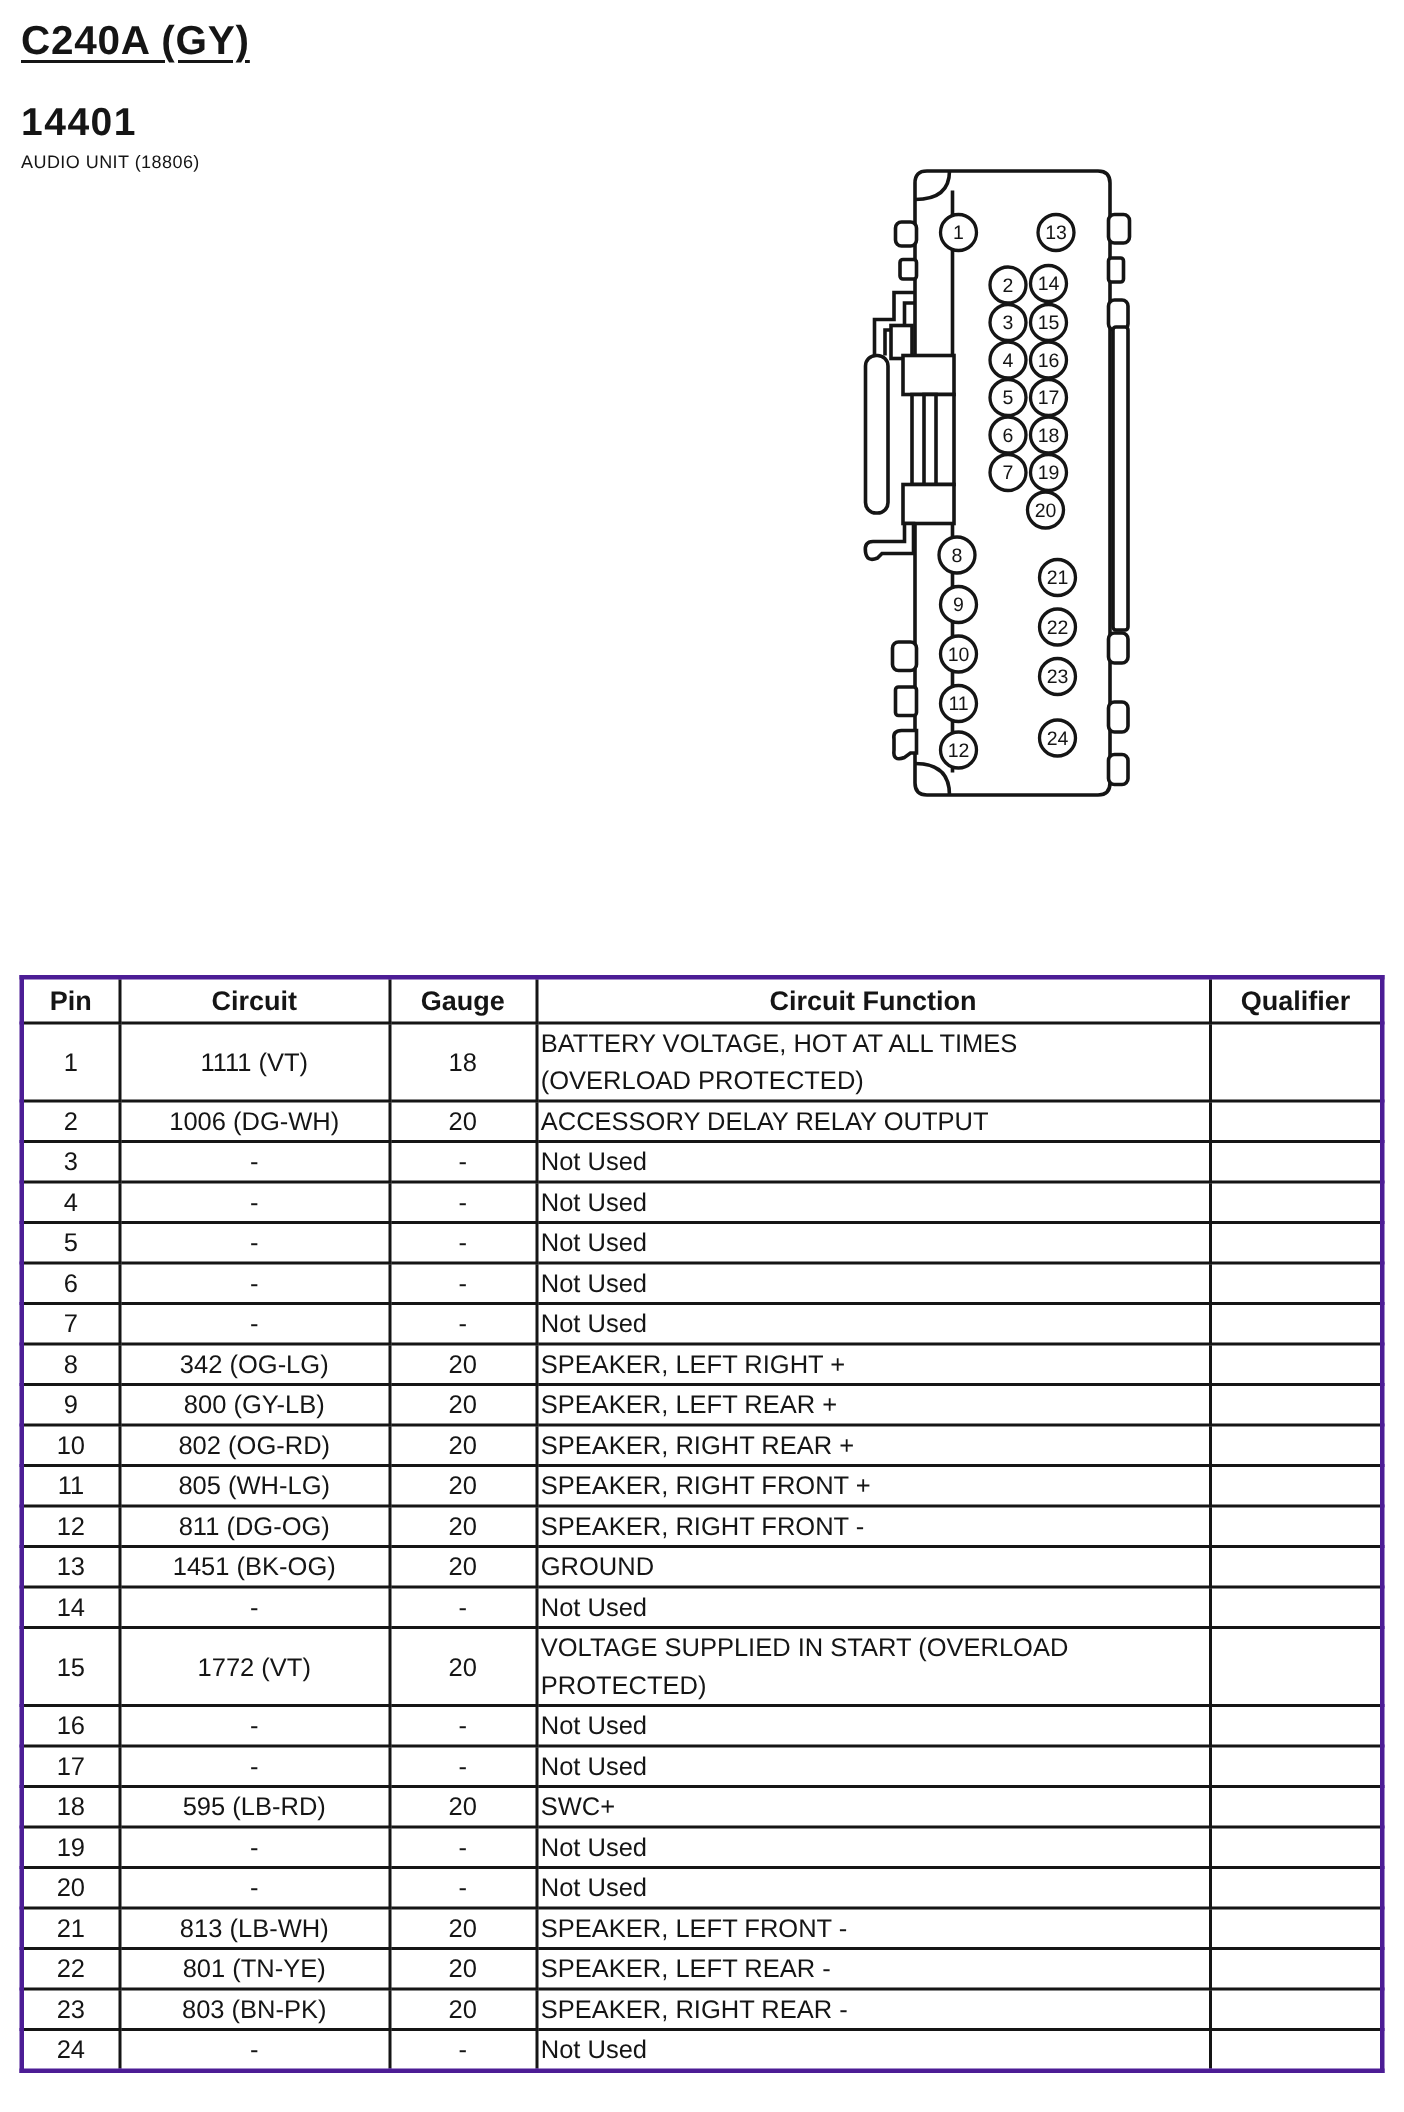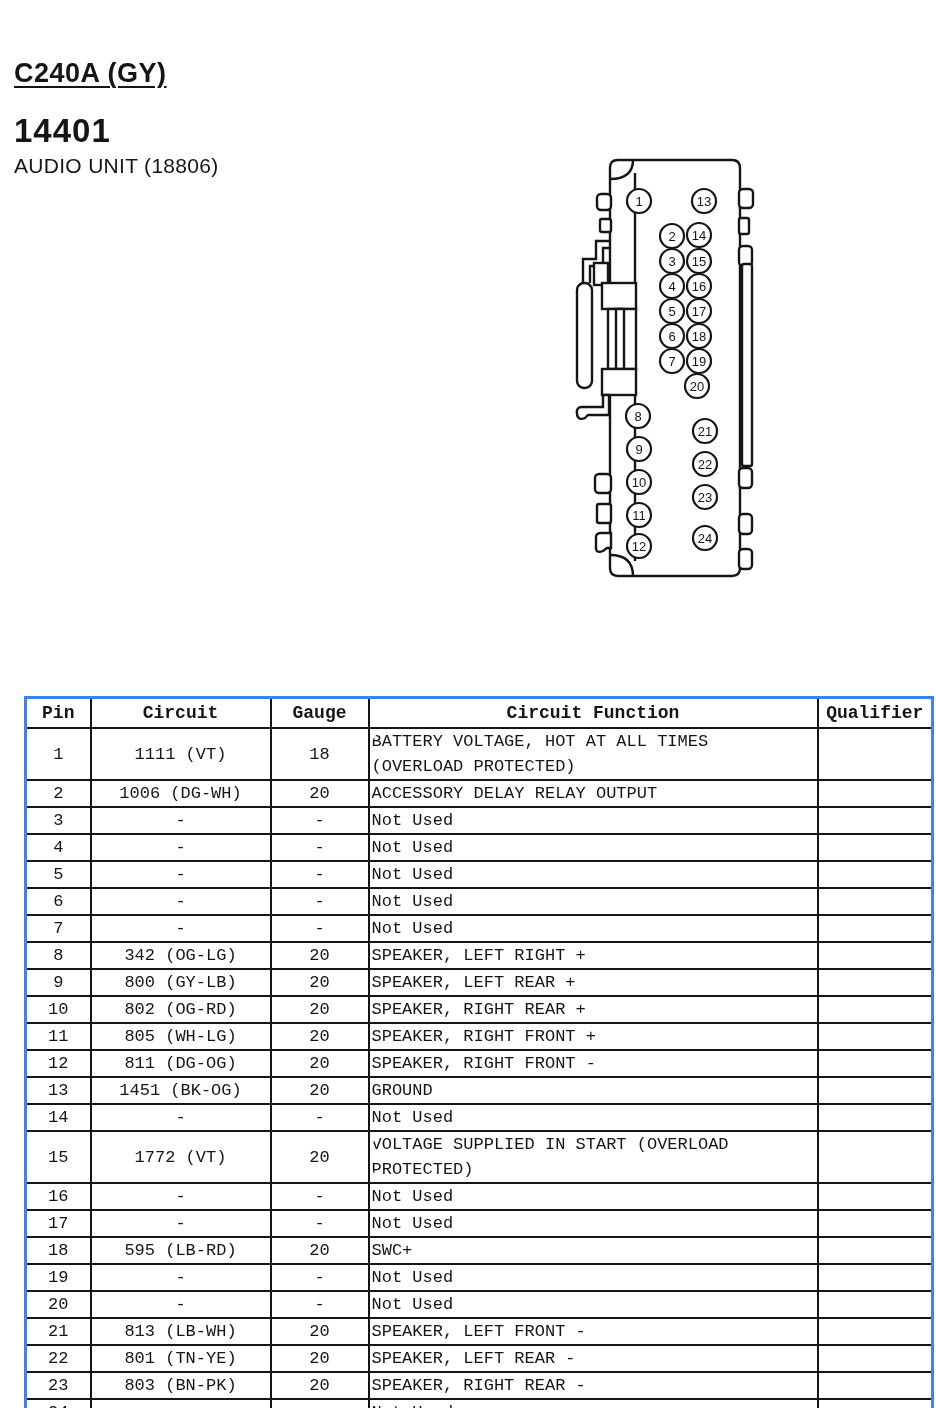--- a/index.html
+++ b/index.html
@@ -4,64 +4,63 @@
 <style>
   html,body{margin:0;padding:0;}
   body{
     width:936px;height:1408px;
     background:#ffffff;
     font-family:"Liberation Sans", sans-serif;
     color:#151515;
     position:relative;
     overflow:hidden;
   }
-  .page{position:absolute;inset:0;margin-top:46px;}
+  .page{position:absolute;inset:0;}
 
   
   .doc-header{position:absolute;left:14px;top:12px;}
   .connector-id{
     font-size:27px;font-weight:bold;margin:0;
     text-decoration:underline;
     text-decoration-thickness:2px;
     text-underline-offset:4px;
     letter-spacing:0.5px;
   }
-  .part-number{font-size:33px;font-weight:bold;margin:23px 0 0 0;letter-spacing:1px;}
-  .component-name{font-size:21px;margin-top:4px;letter-spacing:0.3px;}
+  .part-number{font-size:26px;font-weight:bold;margin:23px 0 0 0;letter-spacing:1px;}
+  .component-name{font-size:12px;margin-top:4px;letter-spacing:0.3px;}
 
   
   .diagram{position:absolute;left:540px;top:105px;width:240px;height:455px;}
   .diagram svg{display:block;}
   .ln{fill:#ffffff;stroke:#151515;stroke-width:2.4;}
   .ln-open{fill:none;stroke:#151515;stroke-width:2.4;}
   .pin{fill:#ffffff;stroke:#151515;stroke-width:2.2;}
   .pin-num{
     font-family:"Liberation Sans", sans-serif;
     font-size:13px;fill:#151515;text-anchor:middle;
   }
 
   
   table.pinout{
-    position:absolute;left:24px;top:650px;width:907px;
+    position:absolute;left:13px;top:650px;width:907px;
     border-collapse:collapse;table-layout:fixed;
-    border:3px solid #3b82f6;
-    font-family:Liberation Mono, monospace;
+    border:3px solid #4c1d95;
   }
   table.pinout th, table.pinout td{
     border:2px solid #151515;
     overflow:hidden;
   }
   table.pinout th{
     font-size:18px;font-weight:bold;height:28px;text-align:center;padding:0 2px;
   }
   table.pinout td{
     font-size:17px;height:25px;line-height:25px;padding:0 2px;
   }
   td.c{text-align:center;}
-  td.fn{text-align:left;padding-left:5px;white-space:pre-line;line-height:25px;border-radius:20px;}
+  td.fn{text-align:left;padding-left:5px;white-space:pre-line;line-height:25px;}
   td.q{text-align:left;}
 </style>
 </head>
 <body>
 
 <div class="page">
 
   <div class="doc-header">
     <h1 class="connector-id">C240A (GY)</h1>
     <h2 class="part-number">14401</h2>

